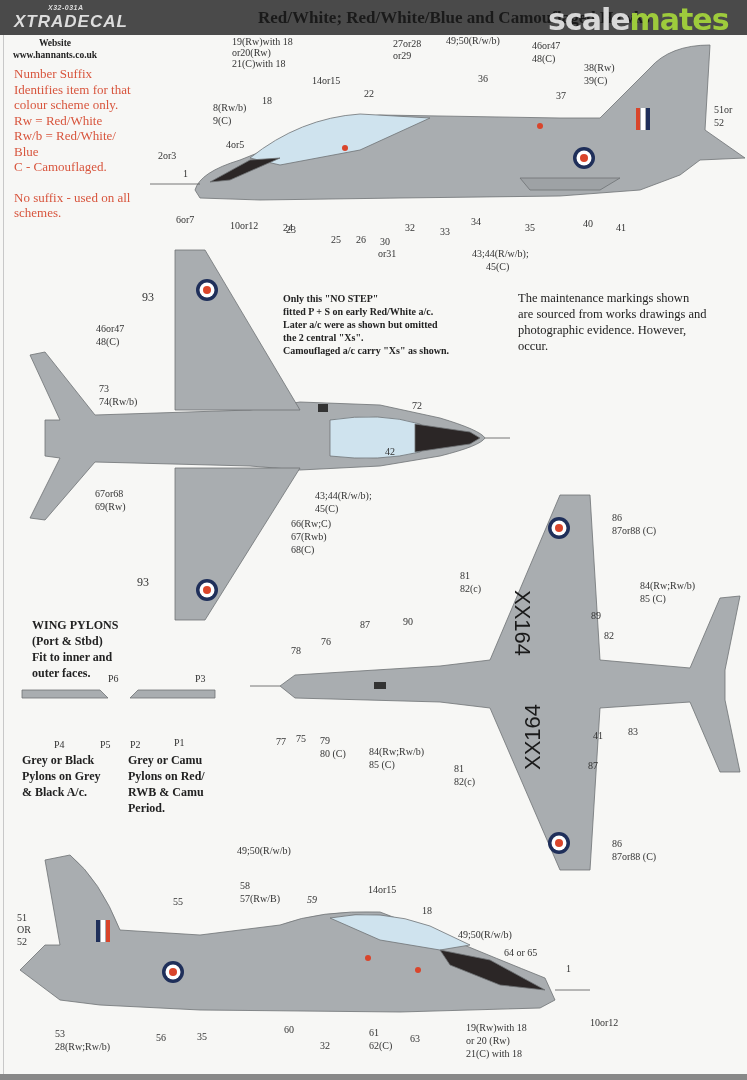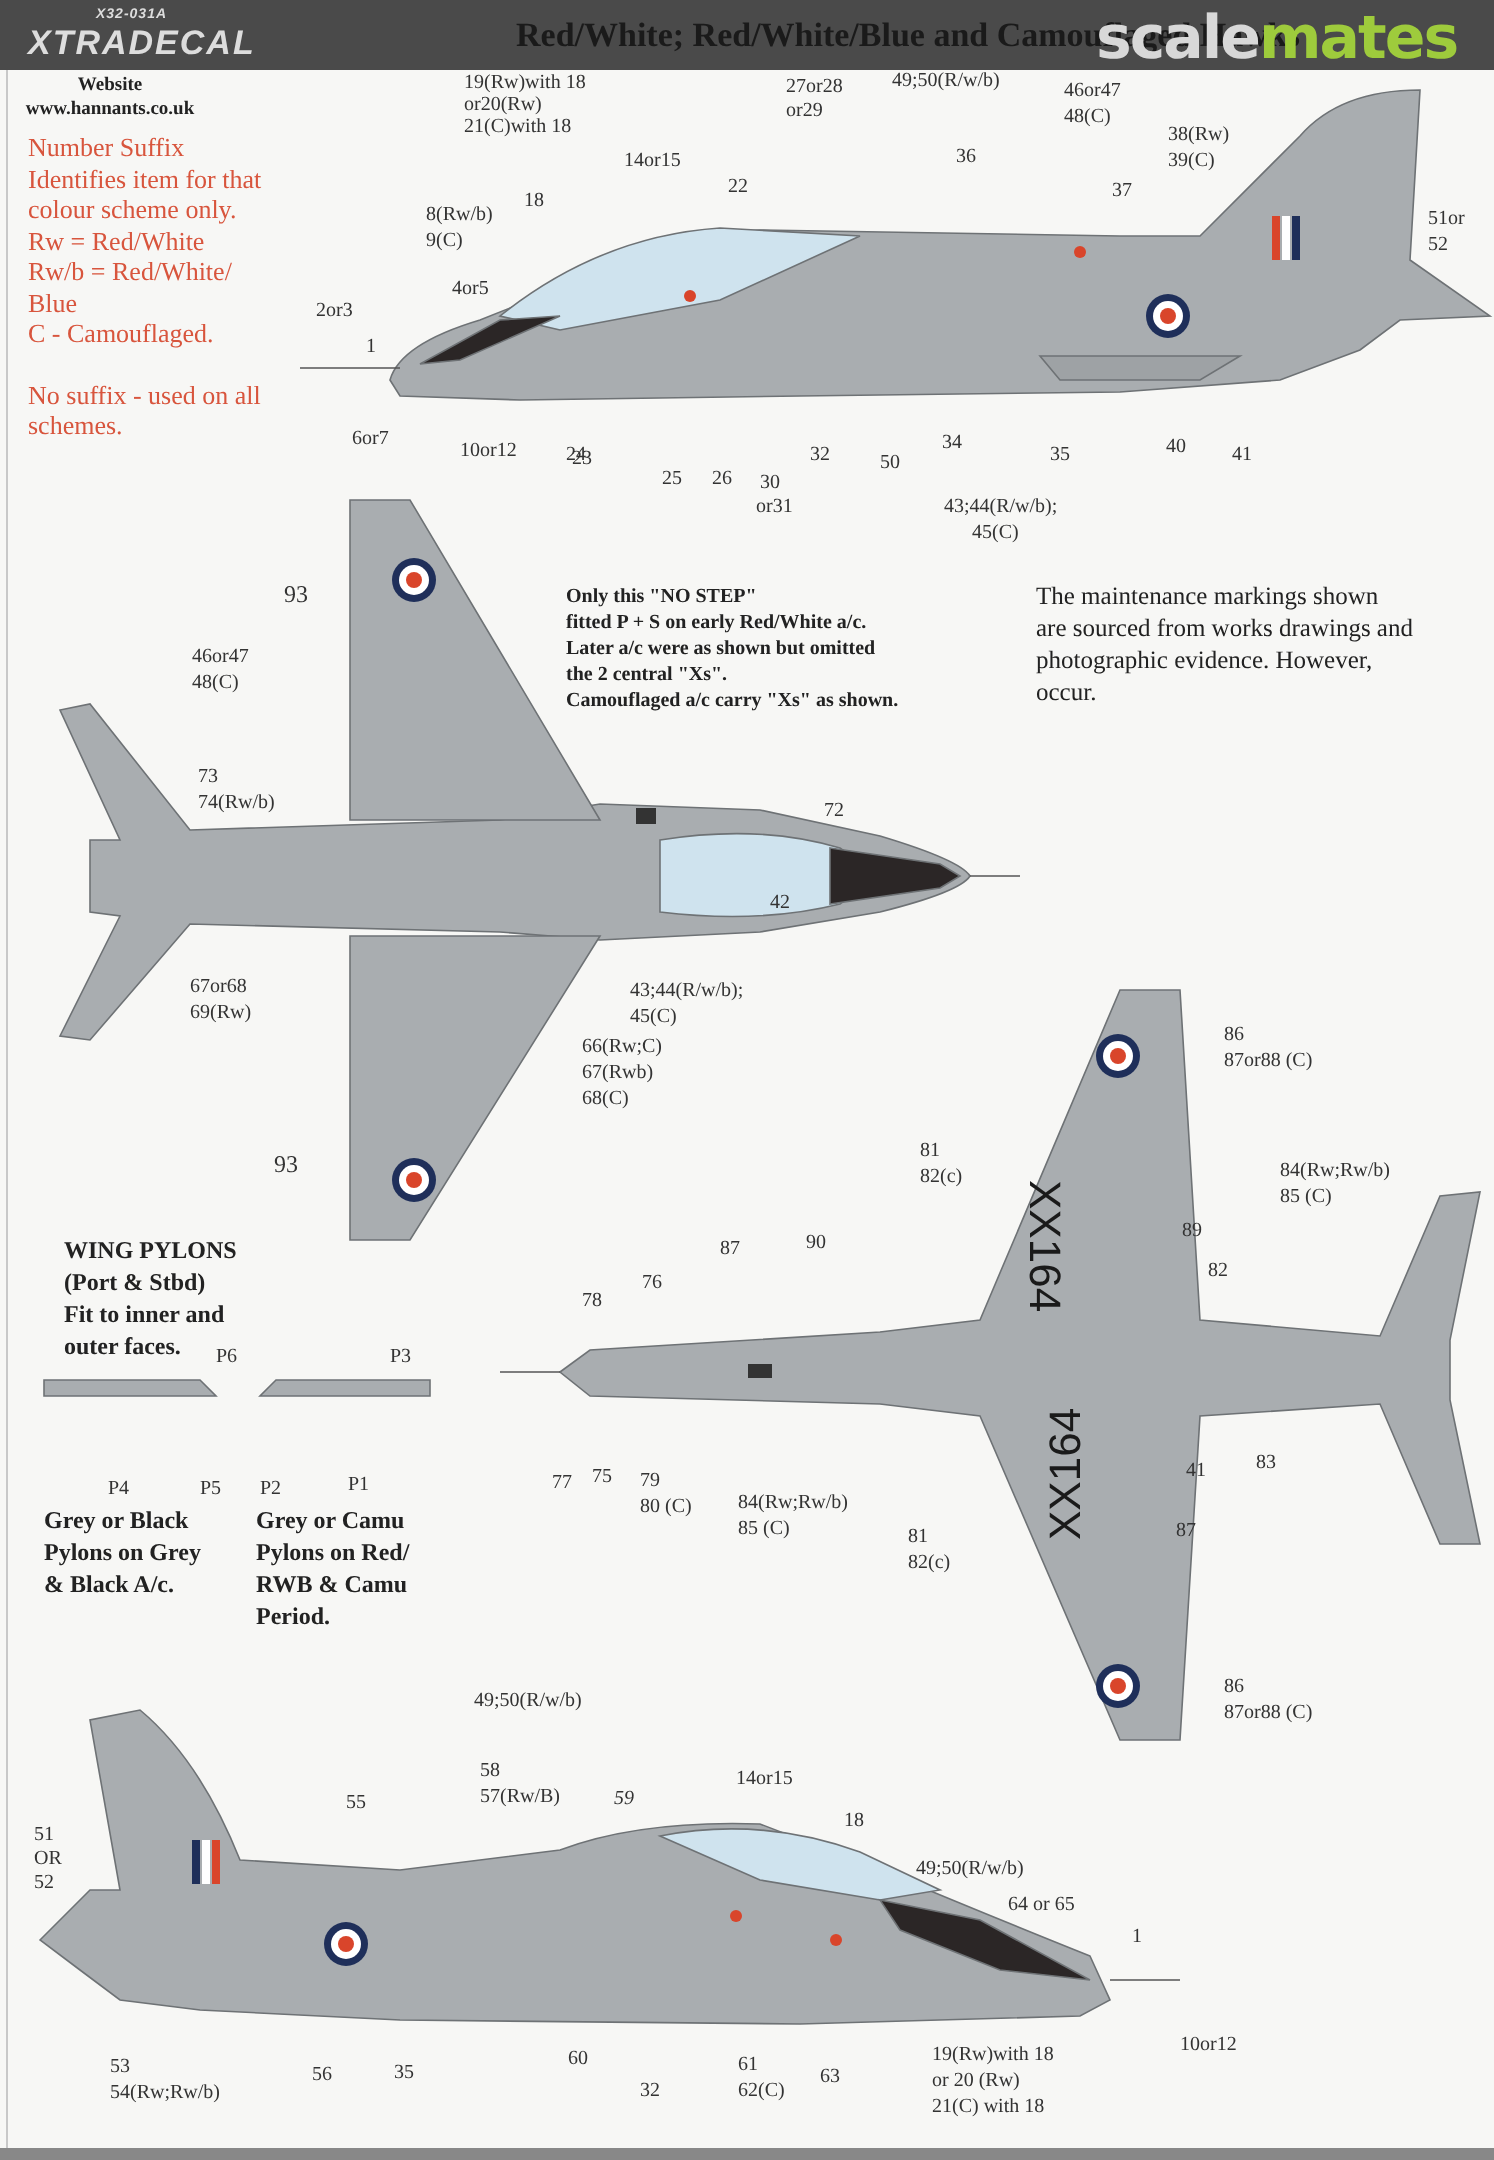--- a/index.html
+++ b/index.html
@@ -184,21 +184,21 @@
     <span class="lbl" style="left: 183px; top: 168px;">1</span>
     <span class="lbl" style="left: 176px; top: 214px;">6or7</span>
     <span class="lbl" style="left: 230px; top: 220px;">10or12</span>
     <span class="lbl" style="left: 283px; top: 222px;">24</span>
     <span class="lbl" style="left: 286px; top: 224px;">23</span>
     <span class="lbl" style="left: 331px; top: 234px;">25</span>
     <span class="lbl" style="left: 356px; top: 234px;">26</span>
     <span class="lbl" style="left: 380px; top: 236px;">30</span>
     <span class="lbl" style="left: 378px; top: 248px;">or31</span>
     <span class="lbl" style="left: 405px; top: 222px;">32</span>
-    <span class="lbl" style="left: 440px; top: 226px;">50</span>
+    <span class="lbl" style="left: 440px; top: 226px;">33</span>
     <span class="lbl" style="left: 471px; top: 216px;">34</span>
     <span class="lbl" style="left: 525px; top: 222px;">35</span>
     <span class="lbl" style="left: 583px; top: 218px;">40</span>
     <span class="lbl" style="left: 616px; top: 222px;">41</span>
     <span class="lbl" style="left: 472px; top: 248px;">43;44(R/w/b);</span>
     <span class="lbl" style="left: 486px; top: 261px;">45(C)</span>
     <span class="lbl big" style="left: 142px; top: 292px;">93</span>
     <span class="lbl" style="left: 96px; top: 323px;">46or47</span>
     <span class="lbl" style="left: 96px; top: 336px;">48(C)</span>
     <span class="lbl" style="left: 99px; top: 383px;">73</span>
@@ -246,21 +246,21 @@
     <span class="lbl" style="left: 368px; top: 884px;">14or15</span>
     <span class="lbl" style="left: 422px; top: 905px;">18</span>
     <span class="lbl" style="left: 458px; top: 929px;">49;50(R/w/b)</span>
     <span class="lbl" style="left: 504px; top: 947px;">64 or 65</span>
     <span class="lbl" style="left: 566px; top: 963px;">1</span>
     <span class="lbl" style="left: 17px; top: 912px;">51</span>
     <span class="lbl" style="left: 17px; top: 924px;">OR</span>
     <span class="lbl" style="left: 17px; top: 936px;">52</span>
     <span class="lbl" style="left: 590px; top: 1017px;">10or12</span>
     <span class="lbl" style="left: 55px; top: 1028px;">53</span>
-    <span class="lbl" style="left: 55px; top: 1041px;">54(Rw;Rw/b)</span>
+    <span class="lbl" style="left: 55px; top: 1041px;">28(Rw;Rw/b)</span>
     <span class="lbl" style="left: 156px; top: 1032px;">56</span>
     <span class="lbl" style="left: 197px; top: 1031px;">35</span>
     <span class="lbl" style="left: 284px; top: 1024px;">60</span>
     <span class="lbl" style="left: 320px; top: 1040px;">32</span>
     <span class="lbl" style="left: 369px; top: 1027px;">61</span>
     <span class="lbl" style="left: 369px; top: 1040px;">62(C)</span>
     <span class="lbl" style="left: 410px; top: 1033px;">63</span>
     <span class="lbl" style="left: 466px; top: 1022px;">19(Rw)with 18</span>
     <span class="lbl" style="left: 466px; top: 1035px;">or 20 (Rw)</span>
     <span class="lbl" style="left: 466px; top: 1048px; text-align: right;">21(C) with 18</span>

